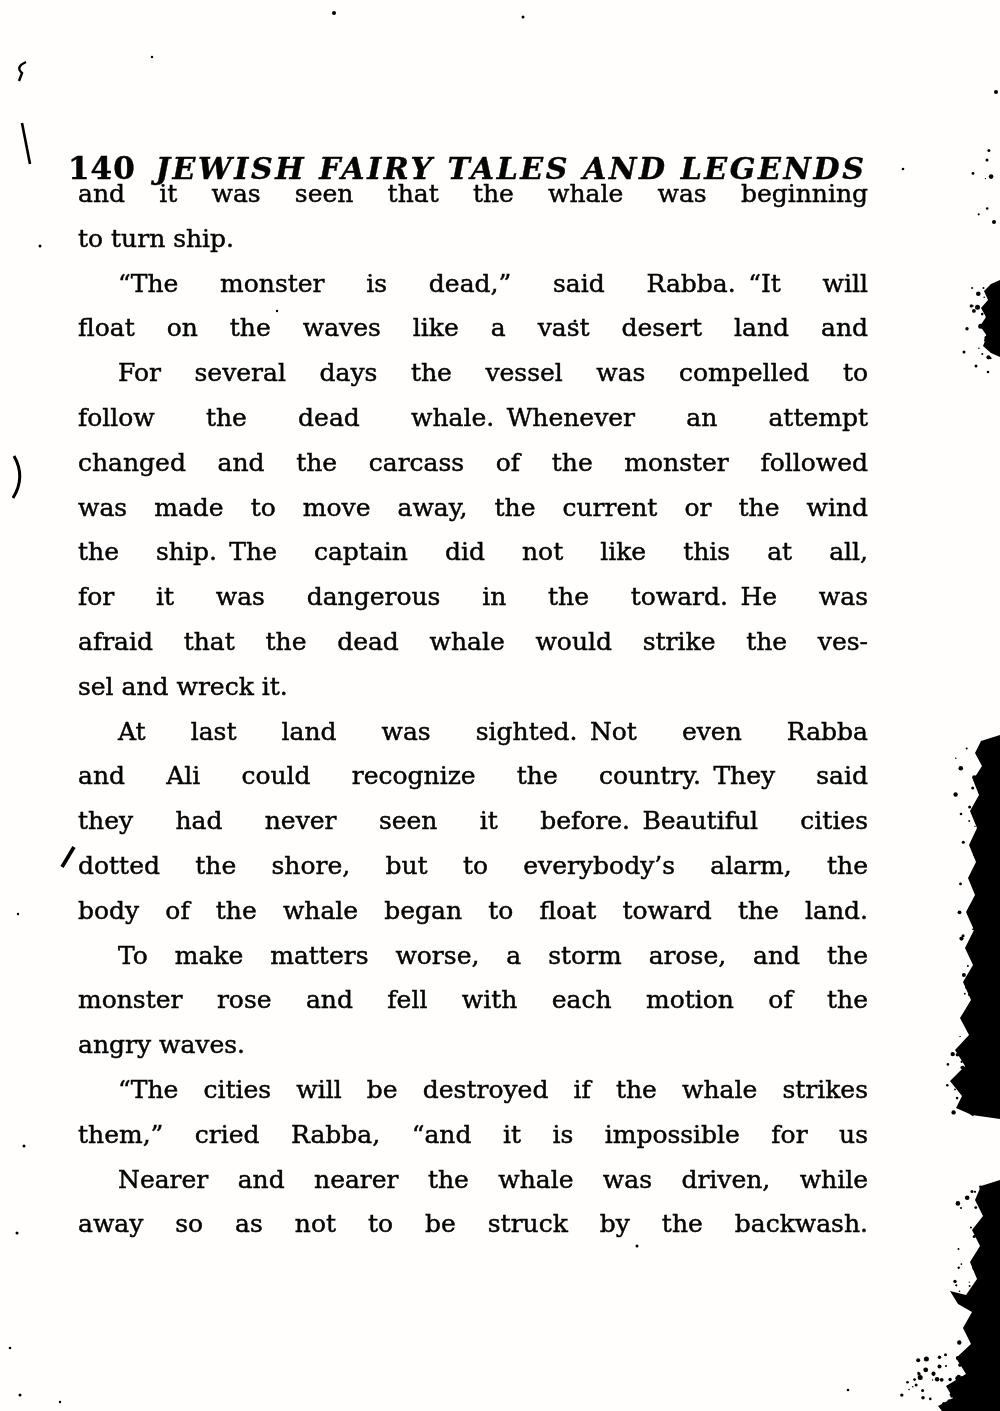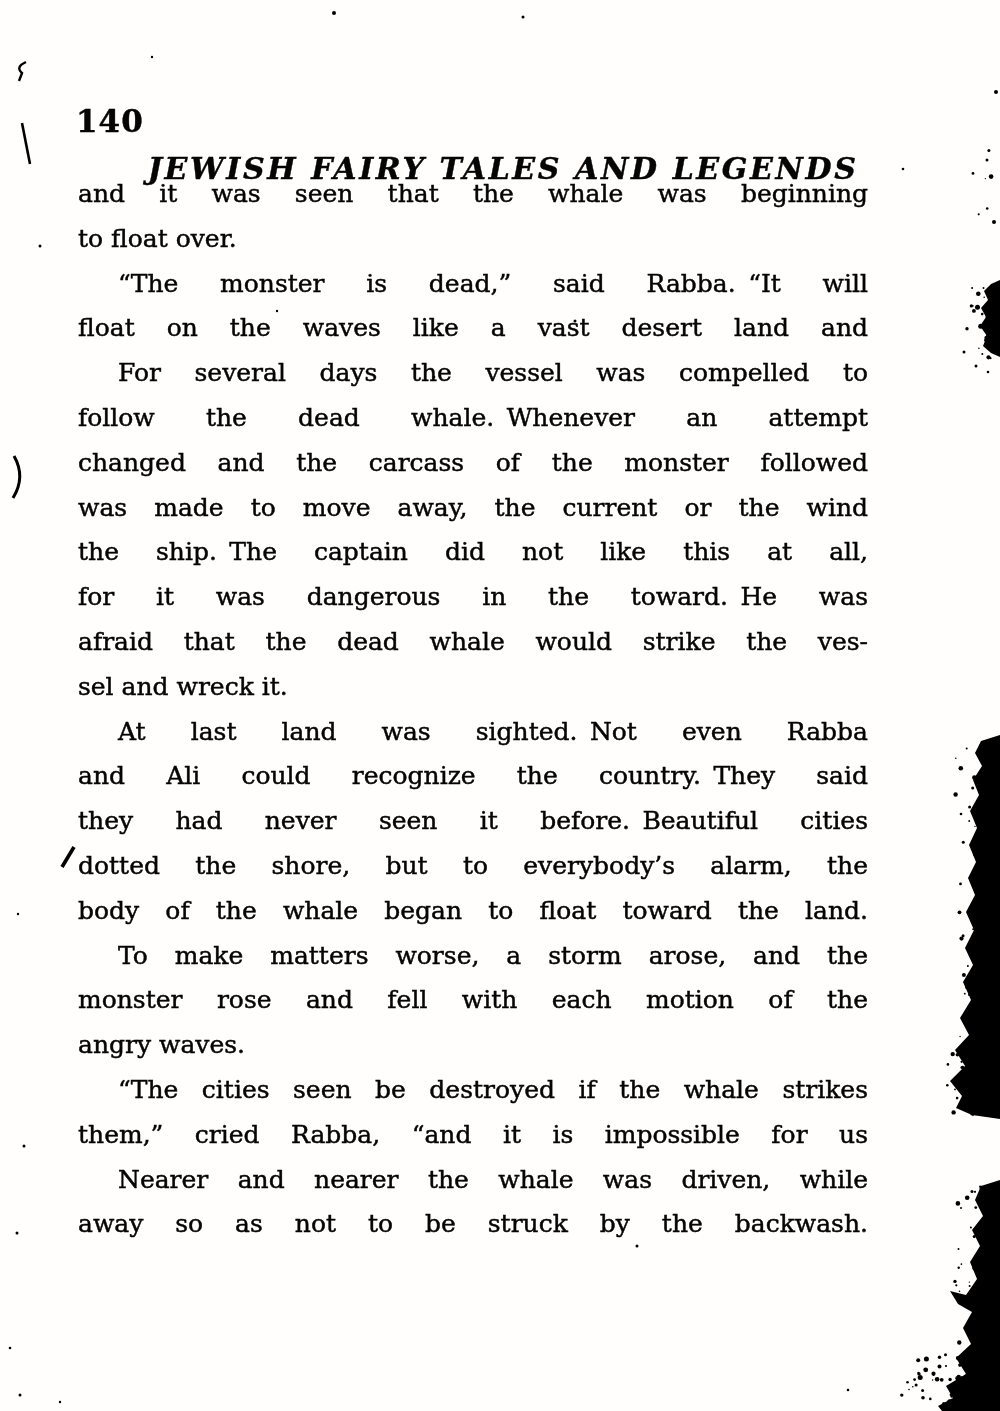--- a/index.html
+++ b/index.html
@@ -6,22 +6,22 @@
   .page{
     position:relative;
     width:1000px;height:1411px;
     background:#fffefd;
     overflow:hidden;
     font-family:"DejaVu Serif", serif;
     color:#050505;
   }
   
   .header{
-    position:absolute;left:76px;top:103px;width:790px;
-    display:flex;align-items:flex-start;gap:4px;
+    position:absolute;left:68px;top:103px;width:790px;
+    display:flex;align-items:flex-end;gap:20px;
     white-space:nowrap;
     -webkit-text-stroke:0.4px #000;
   }
   .pagenum{
     font-size:31px;font-weight:bold;letter-spacing:1px;
   }
   .runtitle{
     font-size:30px;font-weight:bold;font-style:italic;
     letter-spacing:2.6px;
     margin-top:48px;
@@ -48,21 +48,21 @@
 <div class="page">
 
   <div class="header">
     <span class="pagenum">140</span>
     <span class="runtitle">JEWISH FAIRY TALES AND LEGENDS</span>
   </div>
 
   <div class="bodytext" id="bodytext">
       <div class="para">
         <div class="line jl">and it was seen that the whale was beginning</div>
-        <div class="line">to float over.</div>
+        <div class="line">to turn ship.</div>
       </div>
       <div class="para">
         <div class="line jl ind">“The monster is dead,” said Rabba. “It will</div>
         <div class="line jl">float on the waves like a vast desert land and</div>
       </div>
       <div class="para">
         <div class="line jl ind">For several days the vessel was compelled to</div>
         <div class="line jl">follow the dead whale. Whenever an attempt</div>
         <div class="line jl">changed and the carcass of the monster followed</div>
         <div class="line jl">was made to move away, the current or the wind</div>
@@ -77,21 +77,21 @@
         <div class="line jl">they had never seen it before. Beautiful cities</div>
         <div class="line jl">dotted the shore, but to everybody’s alarm, the</div>
         <div class="line jl">body of the whale began to float toward the land.</div>
       </div>
       <div class="para">
         <div class="line jl ind">To make matters worse, a storm arose, and the</div>
         <div class="line jl">monster rose and fell with each motion of the</div>
         <div class="line">angry waves.</div>
       </div>
       <div class="para">
-        <div class="line jl ind">“The cities seen be destroyed if the whale strikes</div>
+        <div class="line jl ind">“The cities will be destroyed if the whale strikes</div>
         <div class="line jl">them,” cried Rabba, “and it is impossible for us</div>
       </div>
       <div class="para">
         <div class="line jl ind">Nearer and nearer the whale was driven, while</div>
         <div class="line jl">away so as not to be struck by the backwash.</div>
       </div>
     </div>
 
   <svg class="noise" id="noise" width="1000" height="1411" viewBox="0 0 1000 1411" aria-hidden="true">
 

